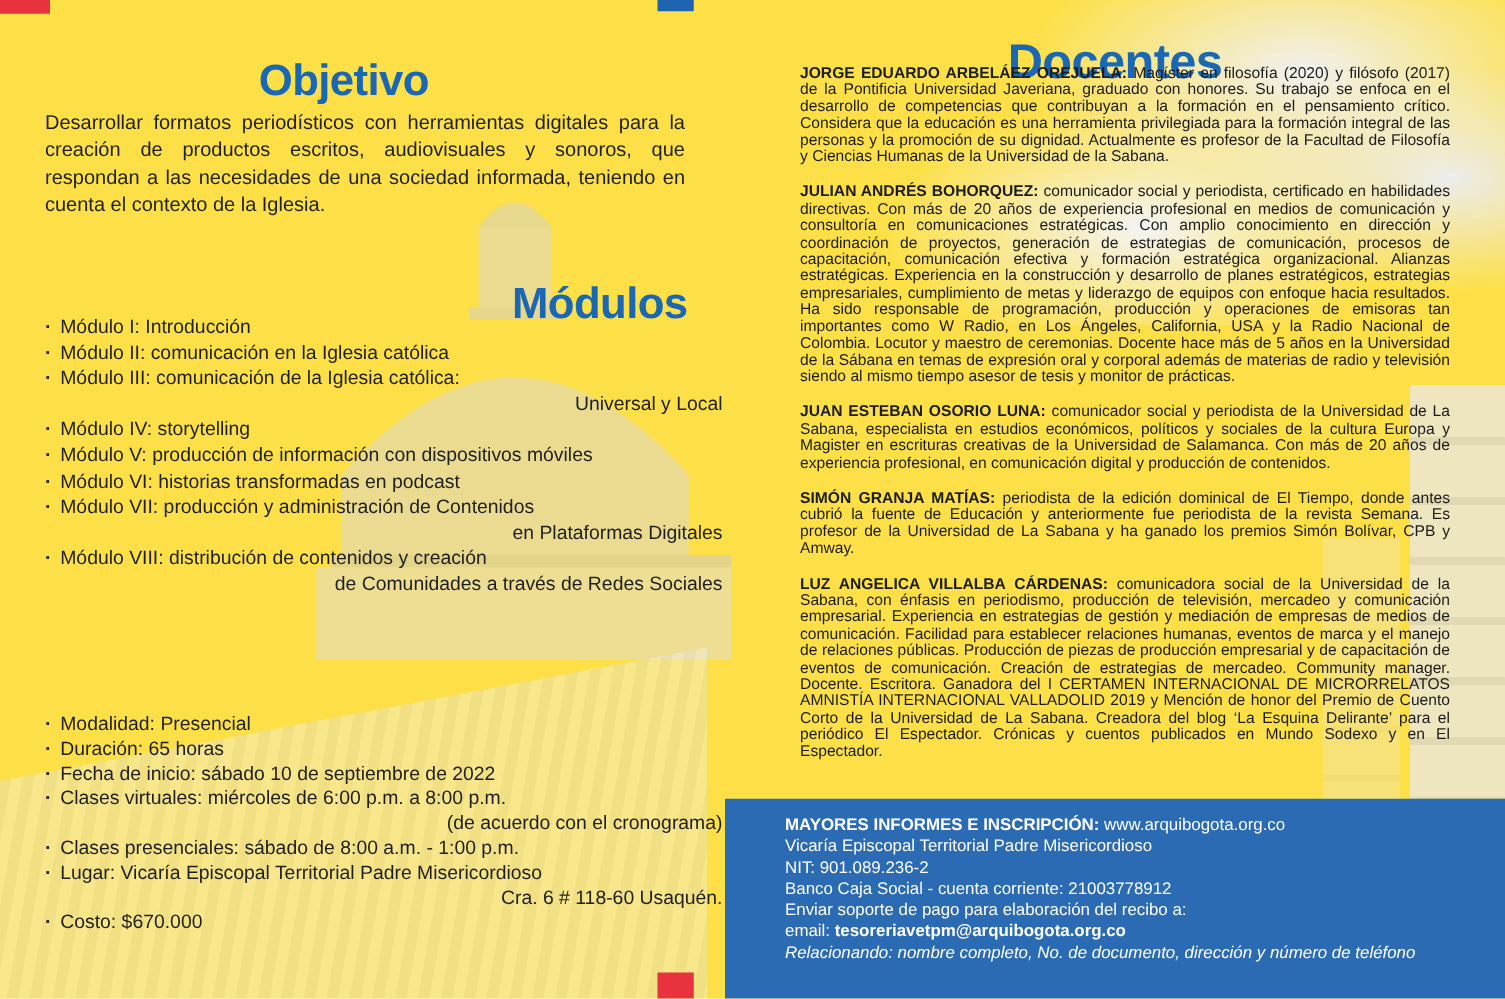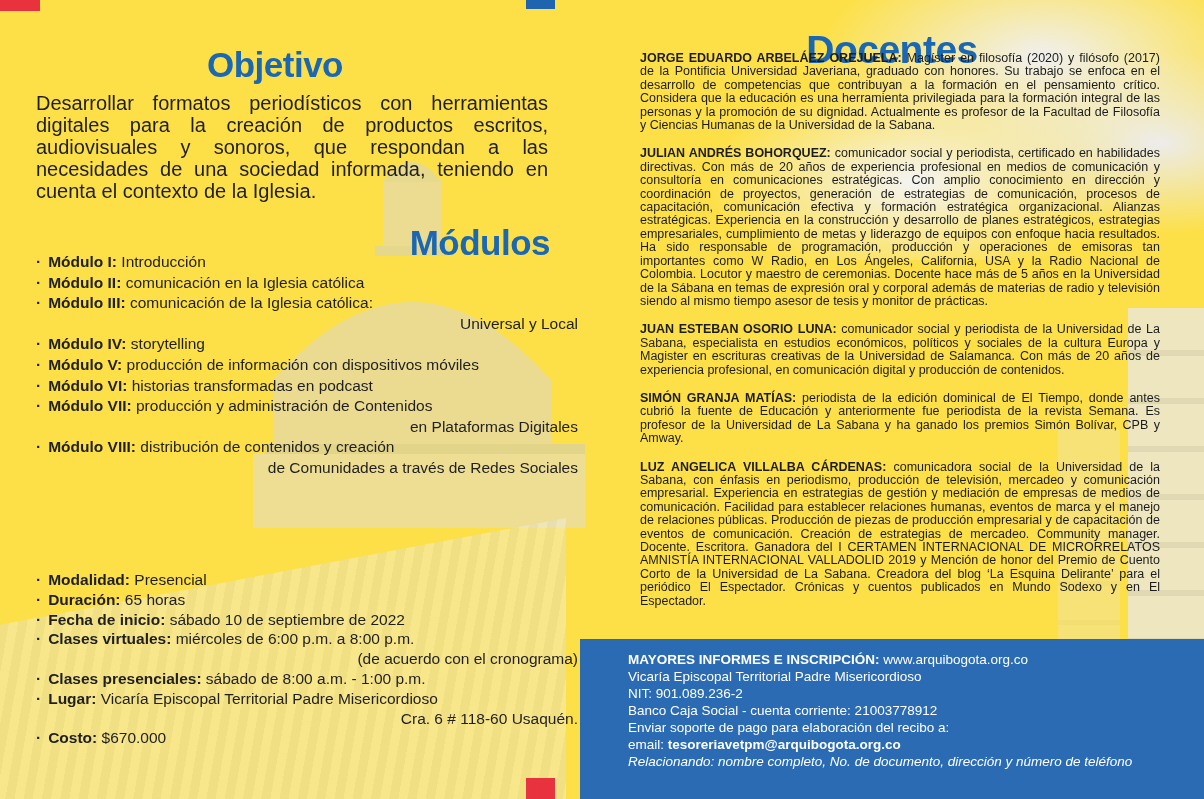--- a/index.html
+++ b/index.html
@@ -31,26 +31,26 @@
   .sq-red-bottom{left:526px;top:778px;width:29px;height:21px;background:var(--accent_red,#E8333E);}
   
   .sec-title{position:absolute;left:0;width:550px;text-align:center;font-weight:bold;
     color:var(--heading_blue,#1A67B3);font-size:35px;line-height:40px;letter-spacing:-0.5px;}
   #objetivo-title{top:22px;}
   #modulos-title{top:200px;text-align:right;}
   #generalidades-title{top:515px;}
   #docentes-title{left:580px;top:4px;width:624px;font-size:39px;}
   
   .objetivo-body{position:absolute;left:36px;top:72px;width:512px;
-    font-size:20px;line-height:22px;text-align:justify;color:#1f1f1f;}
+    font-size:16px;line-height:22px;text-align:justify;color:#1f1f1f;}
   .list{position:absolute;left:36px;width:542px;font-size:15.5px;color:#1f1f1f;}
   #modulos-list{top:252px;line-height:20.6px;}
   #generalidades-list{top:570px;line-height:19.8px;}
   .item::before{content:"·";font-weight:bold;margin-right:7px;}
-  .item b{font-weight:bold;}
+  .item b{font-weight:normal;}
   .cont{padding-left:88px;text-align:right;}
   
   .docentes-body{position:absolute;left:640px;top:52px;width:520px;
     font-size:12.5px;line-height:13.4px;text-align:justify;color:#1c1c1c;}
   .bio{margin:0 0 15px 0;}
   .bio b{font-weight:bold;}
   
   .info-box{position:absolute;left:580px;top:639px;width:624px;height:160px;
     background:var(--box_blue,#2A6BB3);color:#ffffff;box-sizing:border-box;
     padding:12px 44px 0 48px;font-size:13.5px;line-height:17px;}

